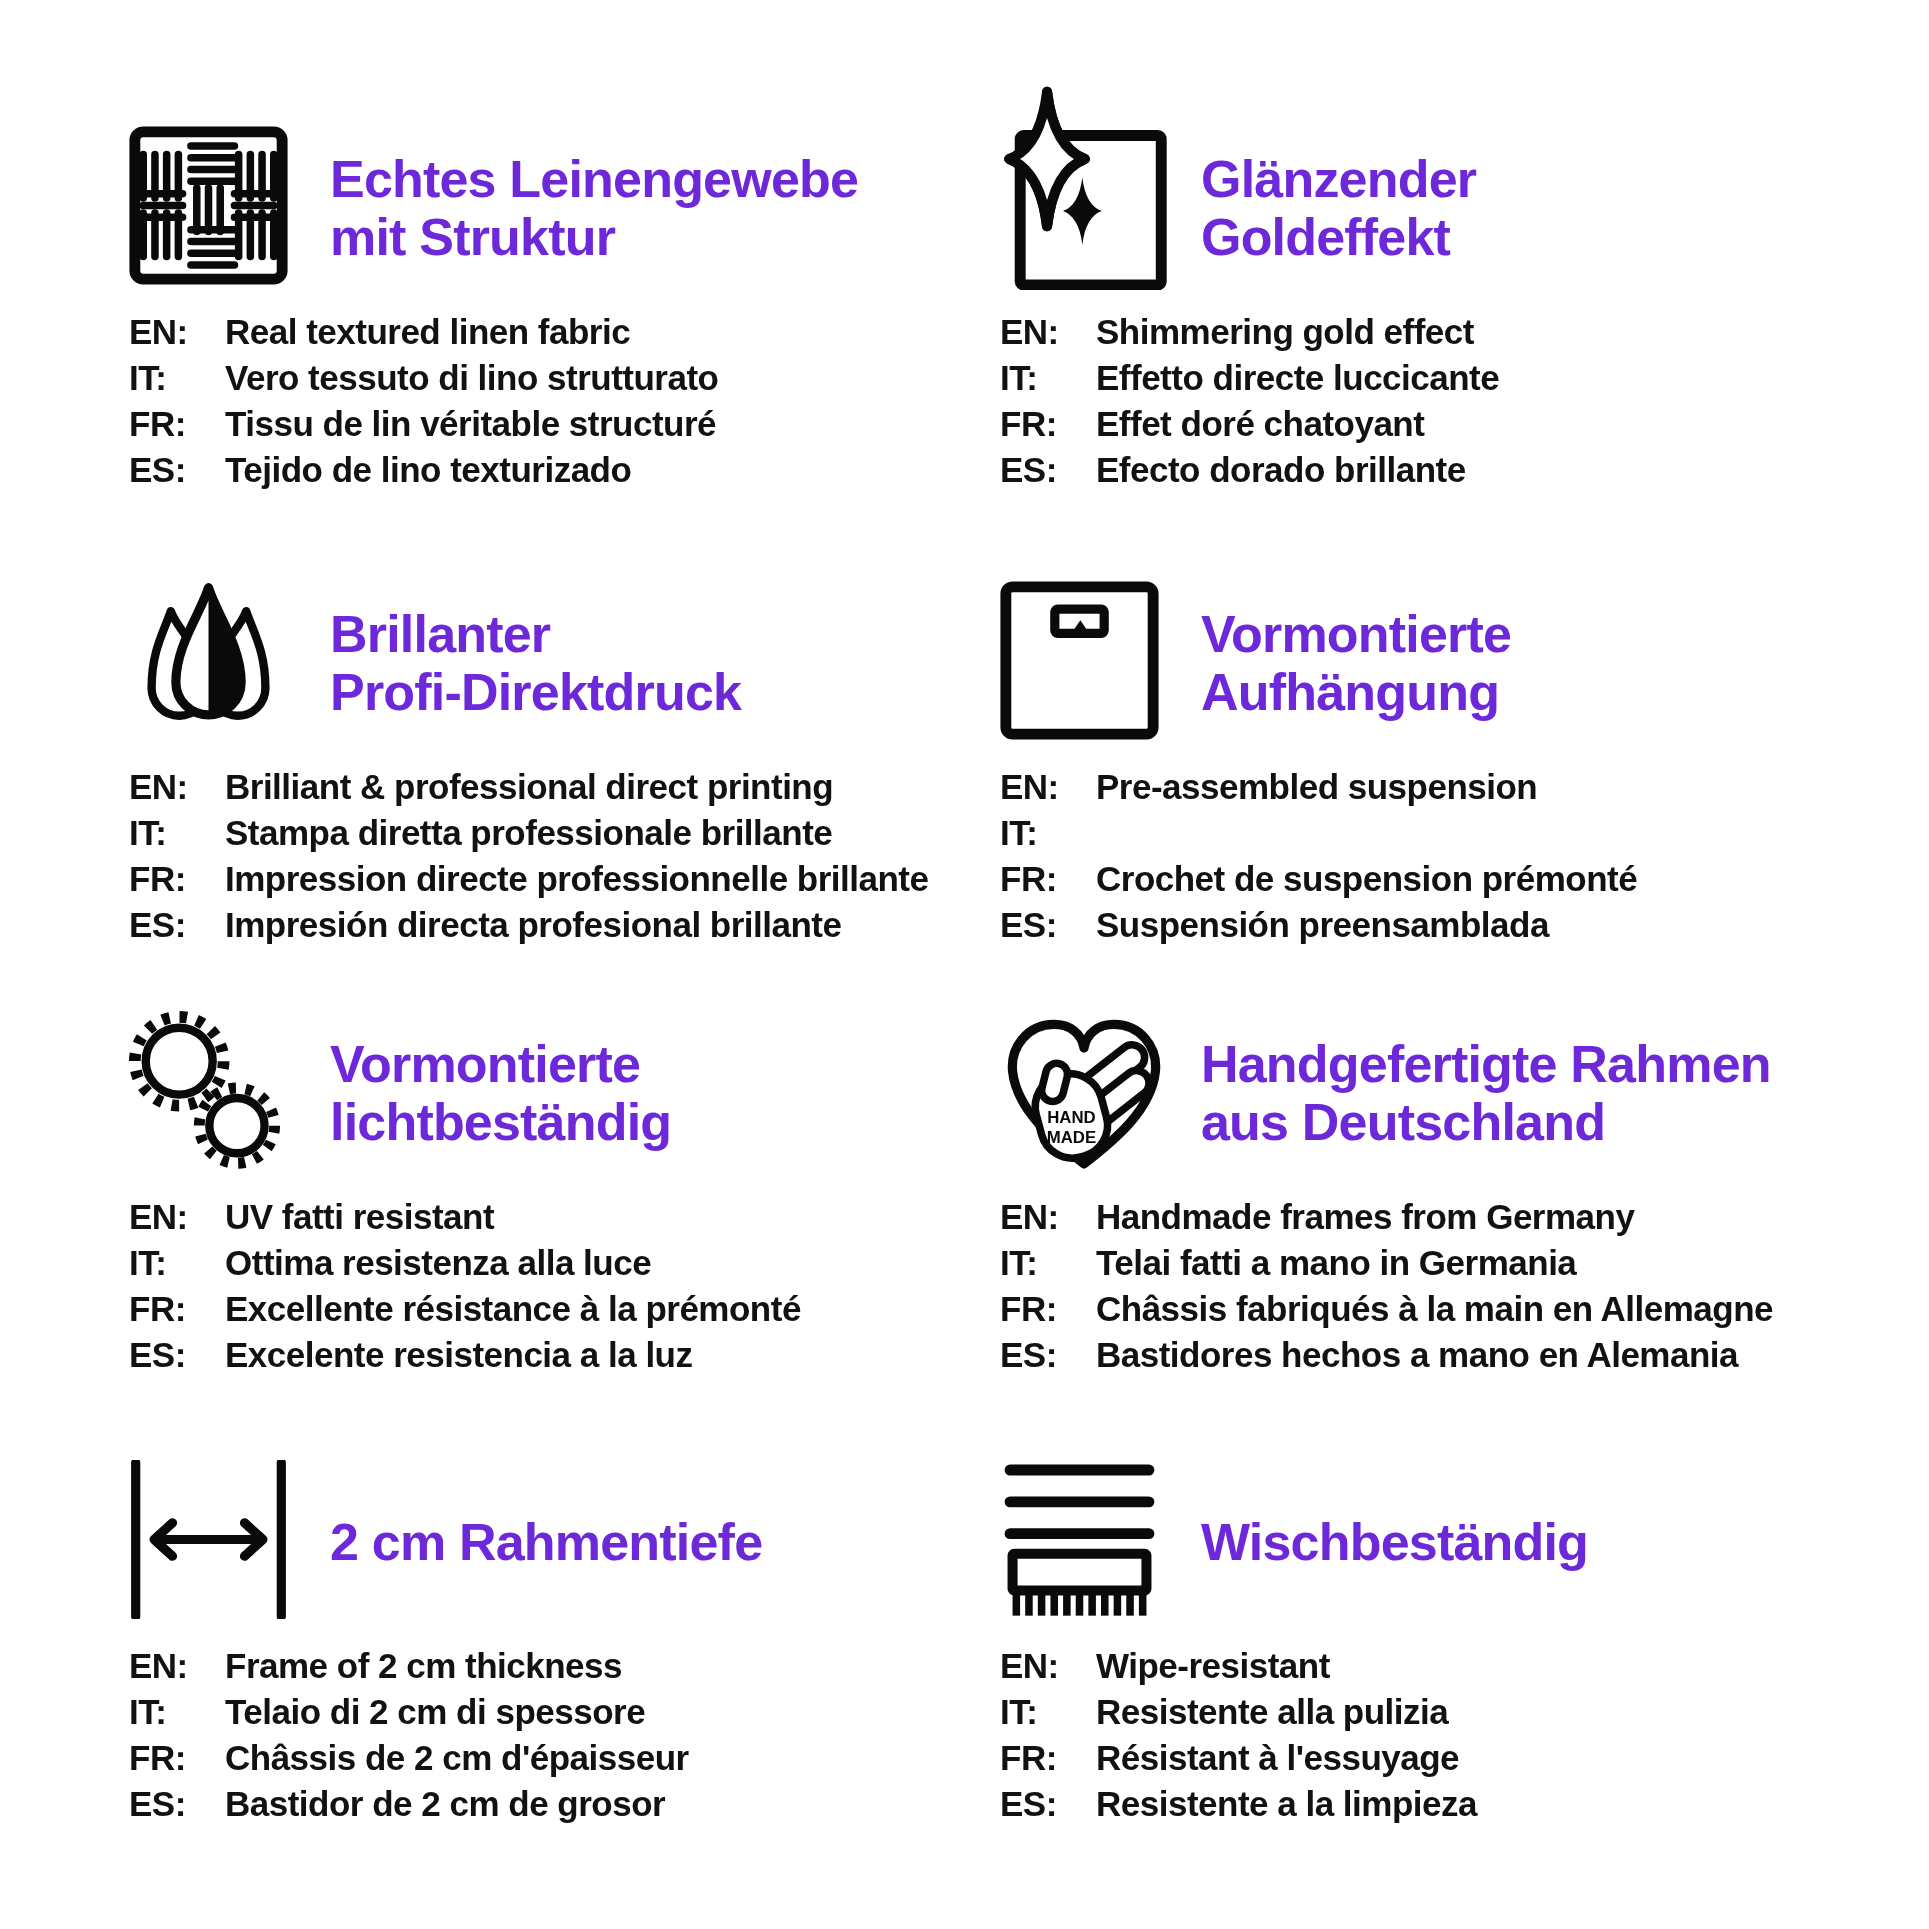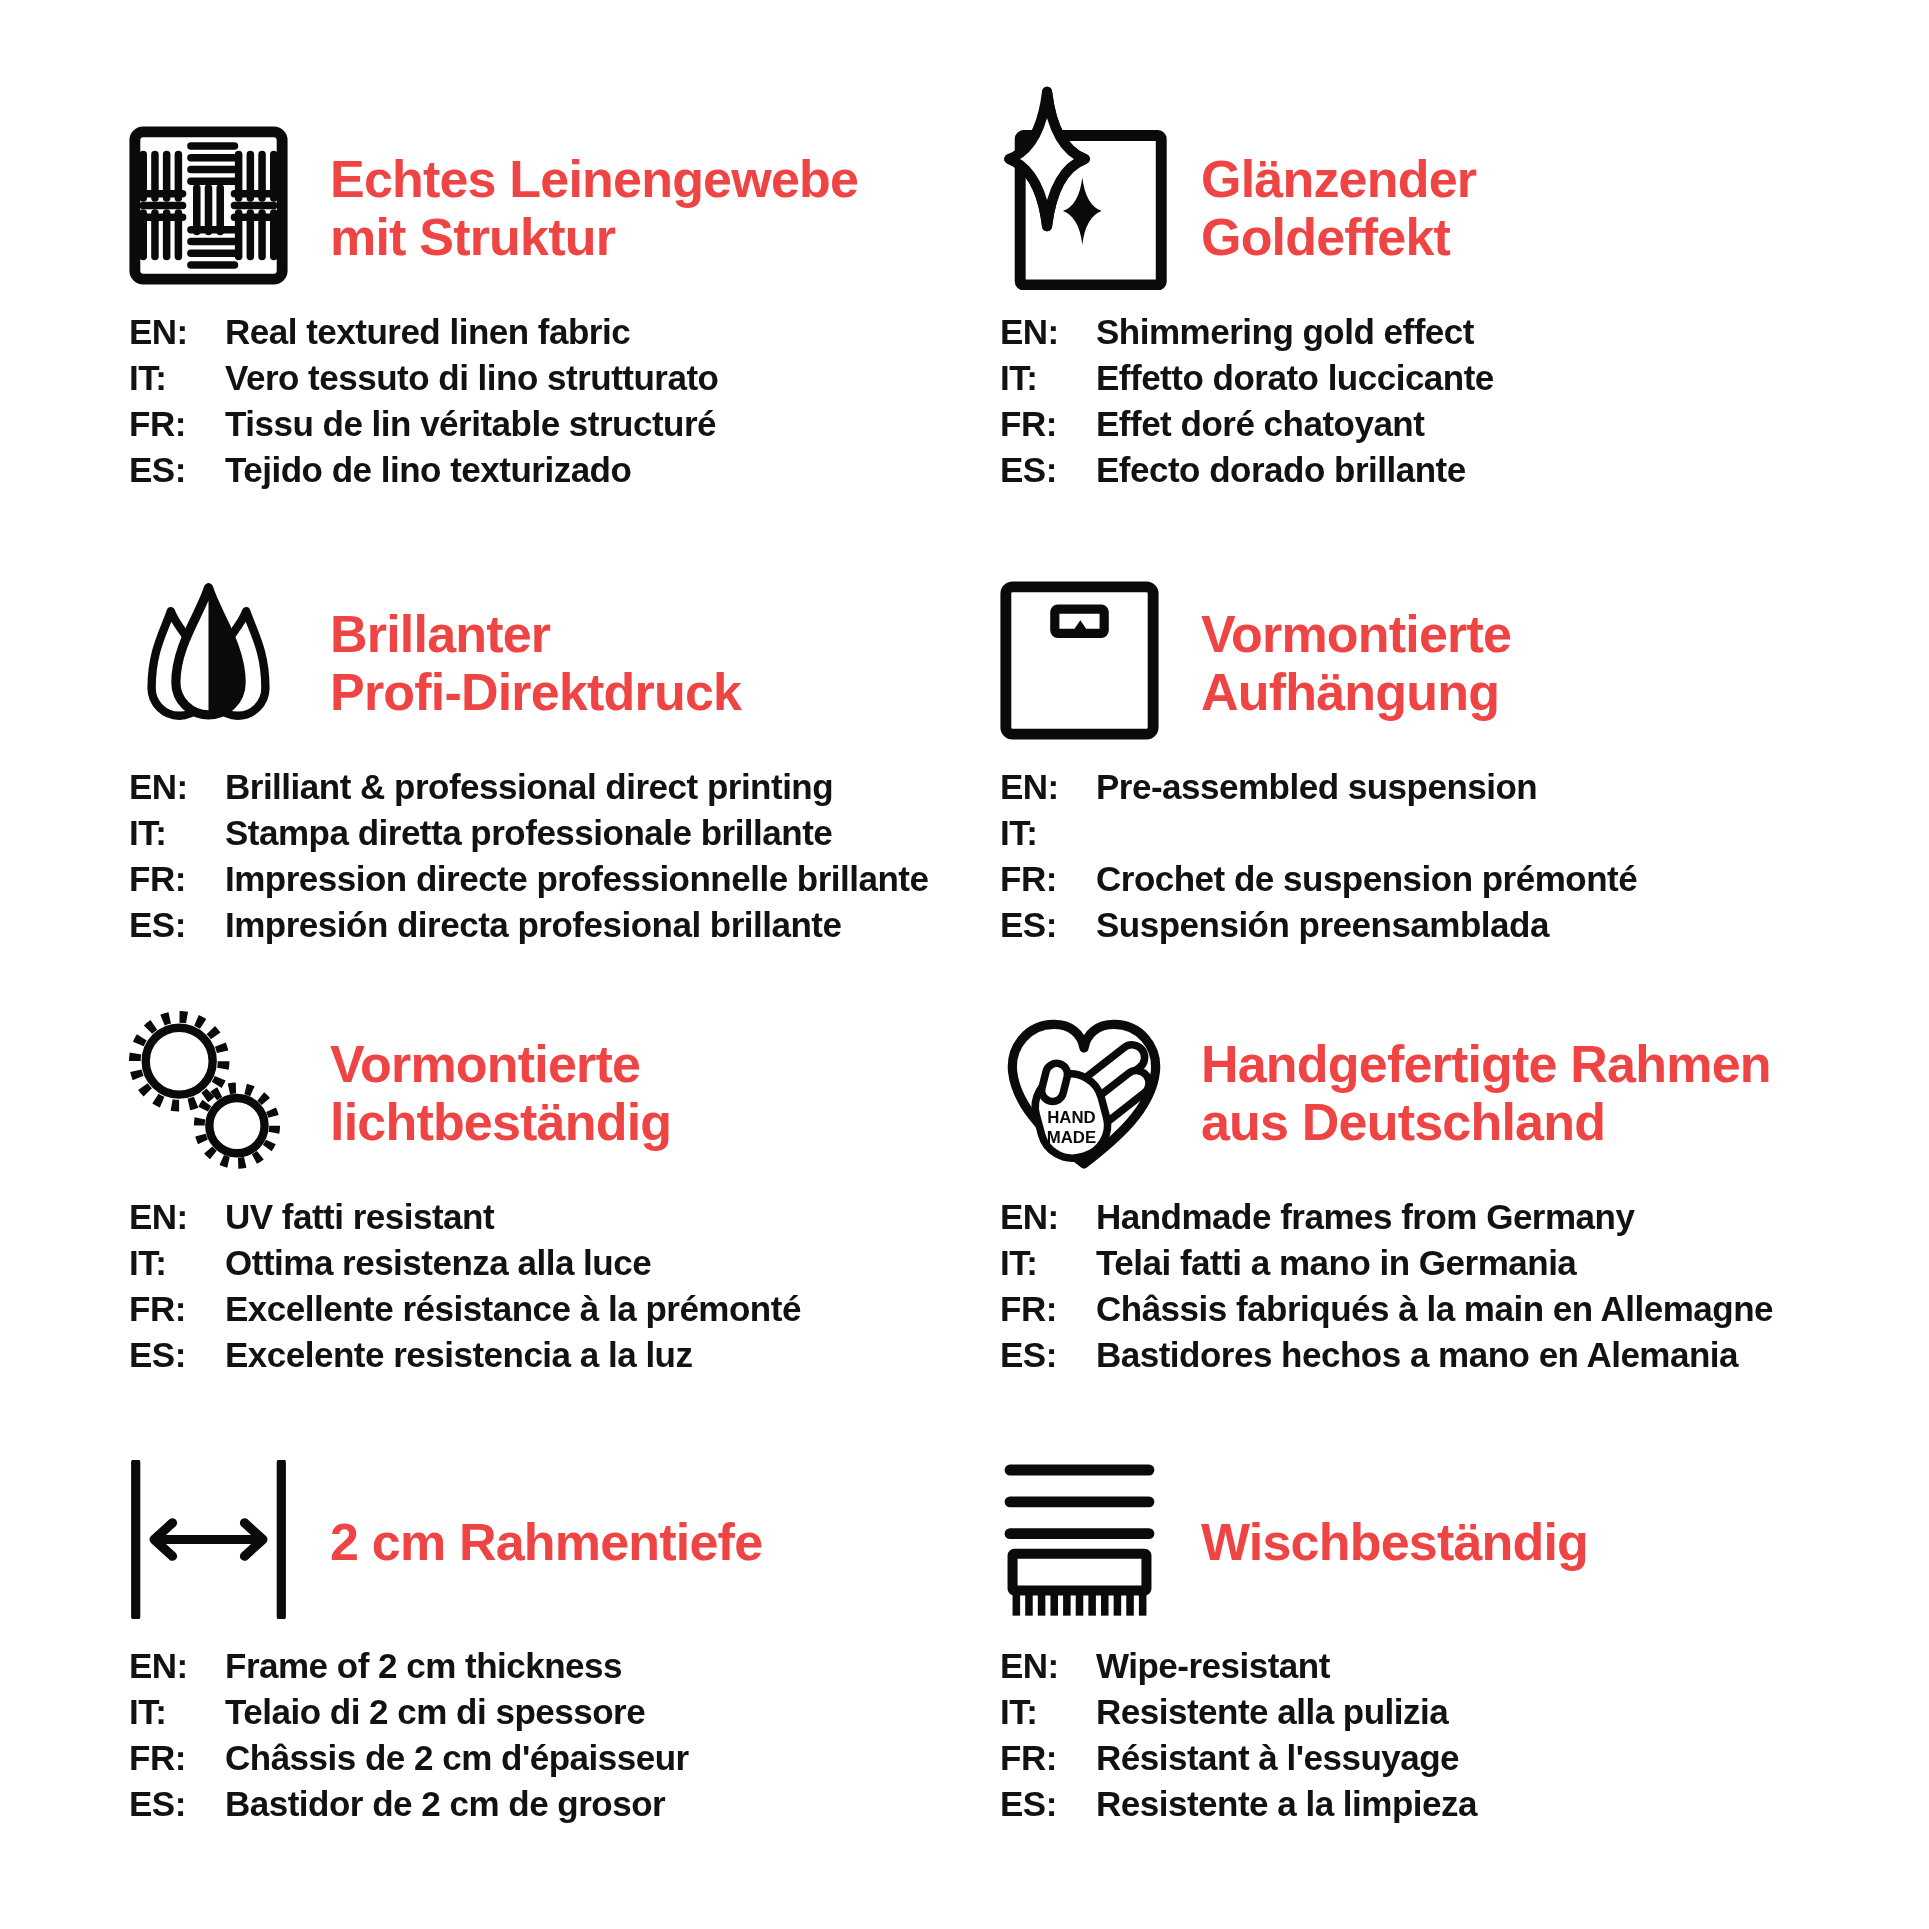--- a/index.html
+++ b/index.html
@@ -3,21 +3,21 @@
 <meta charset="utf-8">
 <style>
   html,body{margin:0;padding:0;background:#ffffff;}
   body{width:1930px;height:1930px;position:relative;overflow:hidden;
        font-family:"Liberation Sans","DejaVu Sans",sans-serif;color:#0d0d0d;}
   .section{position:absolute;width:847px;height:441px;}
   .icon{position:absolute;left:0;top:0;}
   .icon.tall{top:-61px;}
   .title{position:absolute;left:201px;top:0;height:164px;display:flex;flex-direction:column;
          justify-content:center;font-size:52px;line-height:58px;font-weight:700;
-         letter-spacing:-0.8px;color:#ef4444;white-space:nowrap;}
+         letter-spacing:-0.8px;color:#6d28d9;white-space:nowrap;}
   .trans{position:absolute;left:0;top:186px;display:flex;flex-direction:column;}
   .t-row{display:flex;height:46px;align-items:flex-start;font-size:35px;font-weight:700;
          letter-spacing:-0.5px;color:#121212;white-space:nowrap;}
   .t-row .lang{width:96px;flex:none;}
   svg{display:block;}
   .stroke{fill:none;stroke:#0a0a0a;stroke-linejoin:round;}
   .fillw{fill:#ffffff;stroke:#0a0a0a;stroke-linejoin:round;}
   .fillb{fill:#0a0a0a;stroke:none;}
   .badge-text{font-family:"Liberation Sans","DejaVu Sans",sans-serif;font-size:20px;
               font-weight:700;fill:#0a0a0a;}
@@ -78,21 +78,21 @@
     <span>Glänzender</span>
     <span>Goldeffekt</span>
   </div>
   <div class="trans">
     <div class="t-row">
         <span class="lang">EN:</span>
         <span>Shimmering gold effect</span>
       </div>
     <div class="t-row">
         <span class="lang">IT:</span>
-        <span>Effetto dorato luccicante</span>
+        <span>Effetto directe luccicante</span>
       </div>
     <div class="t-row">
         <span class="lang">FR:</span>
         <span>Effet doré chatoyant</span>
       </div>
     <div class="t-row">
         <span class="lang">ES:</span>
         <span>Efecto dorado brillante</span>
       </div>
   </div>

